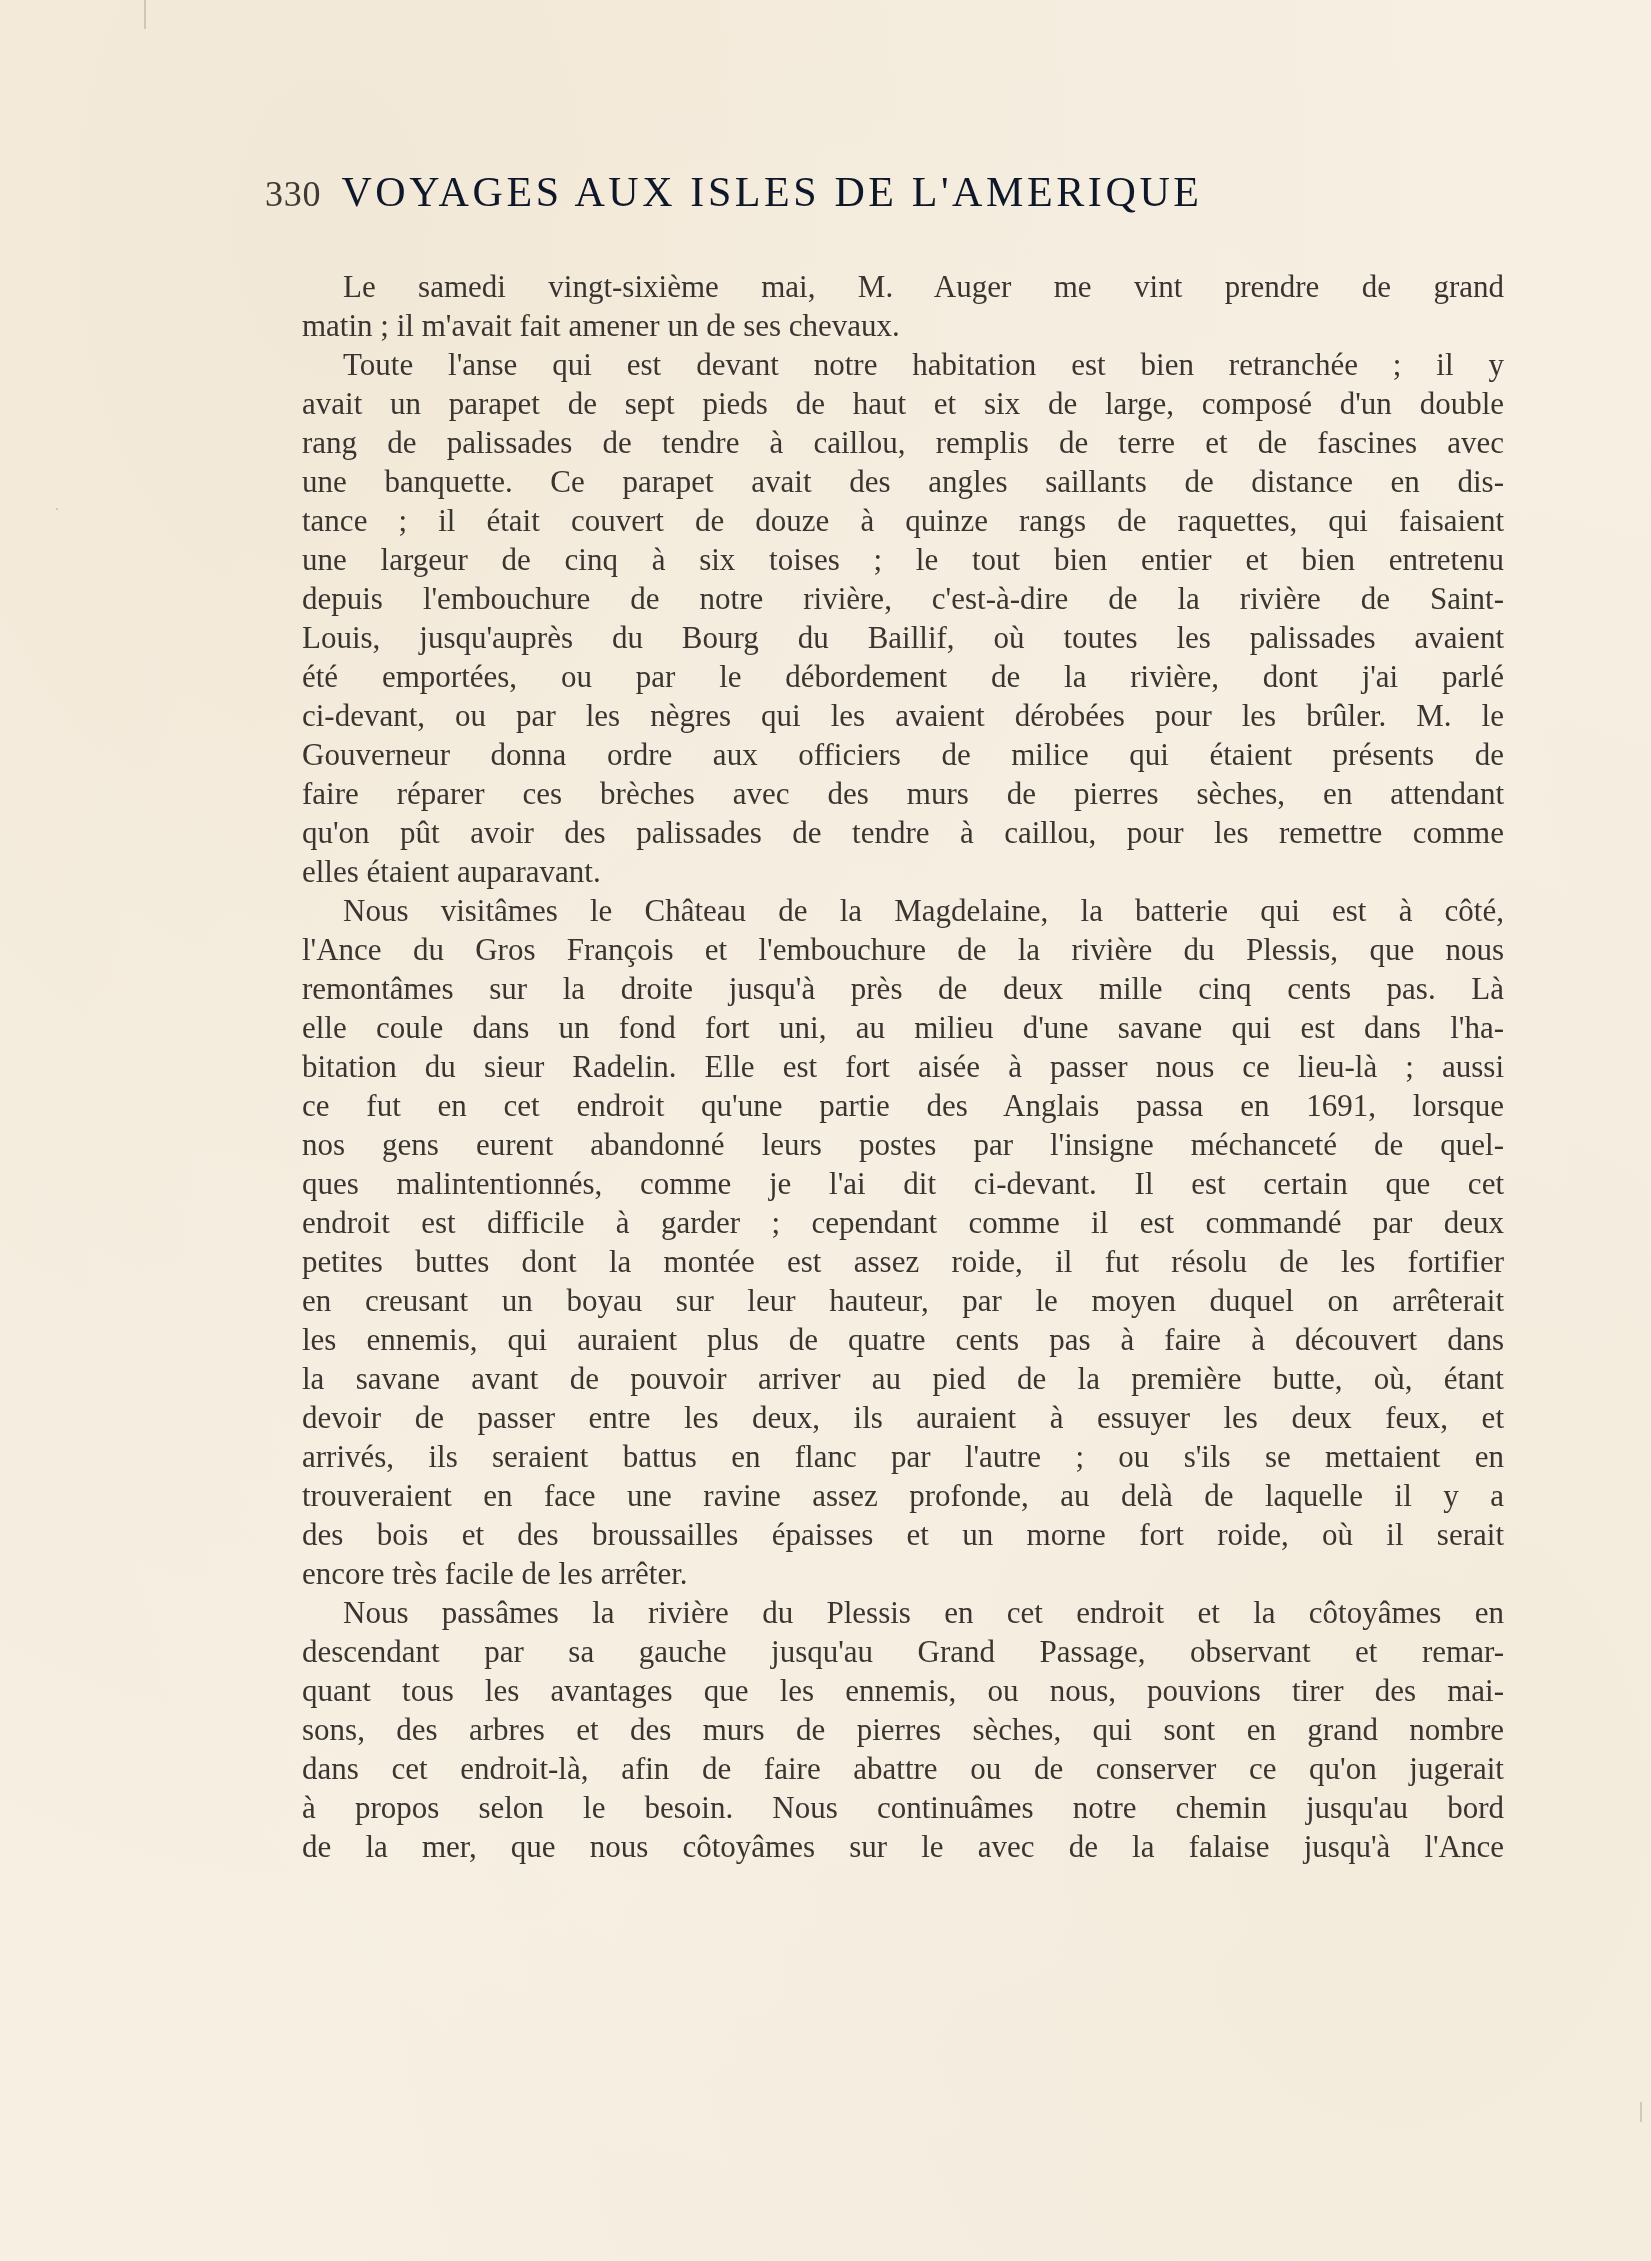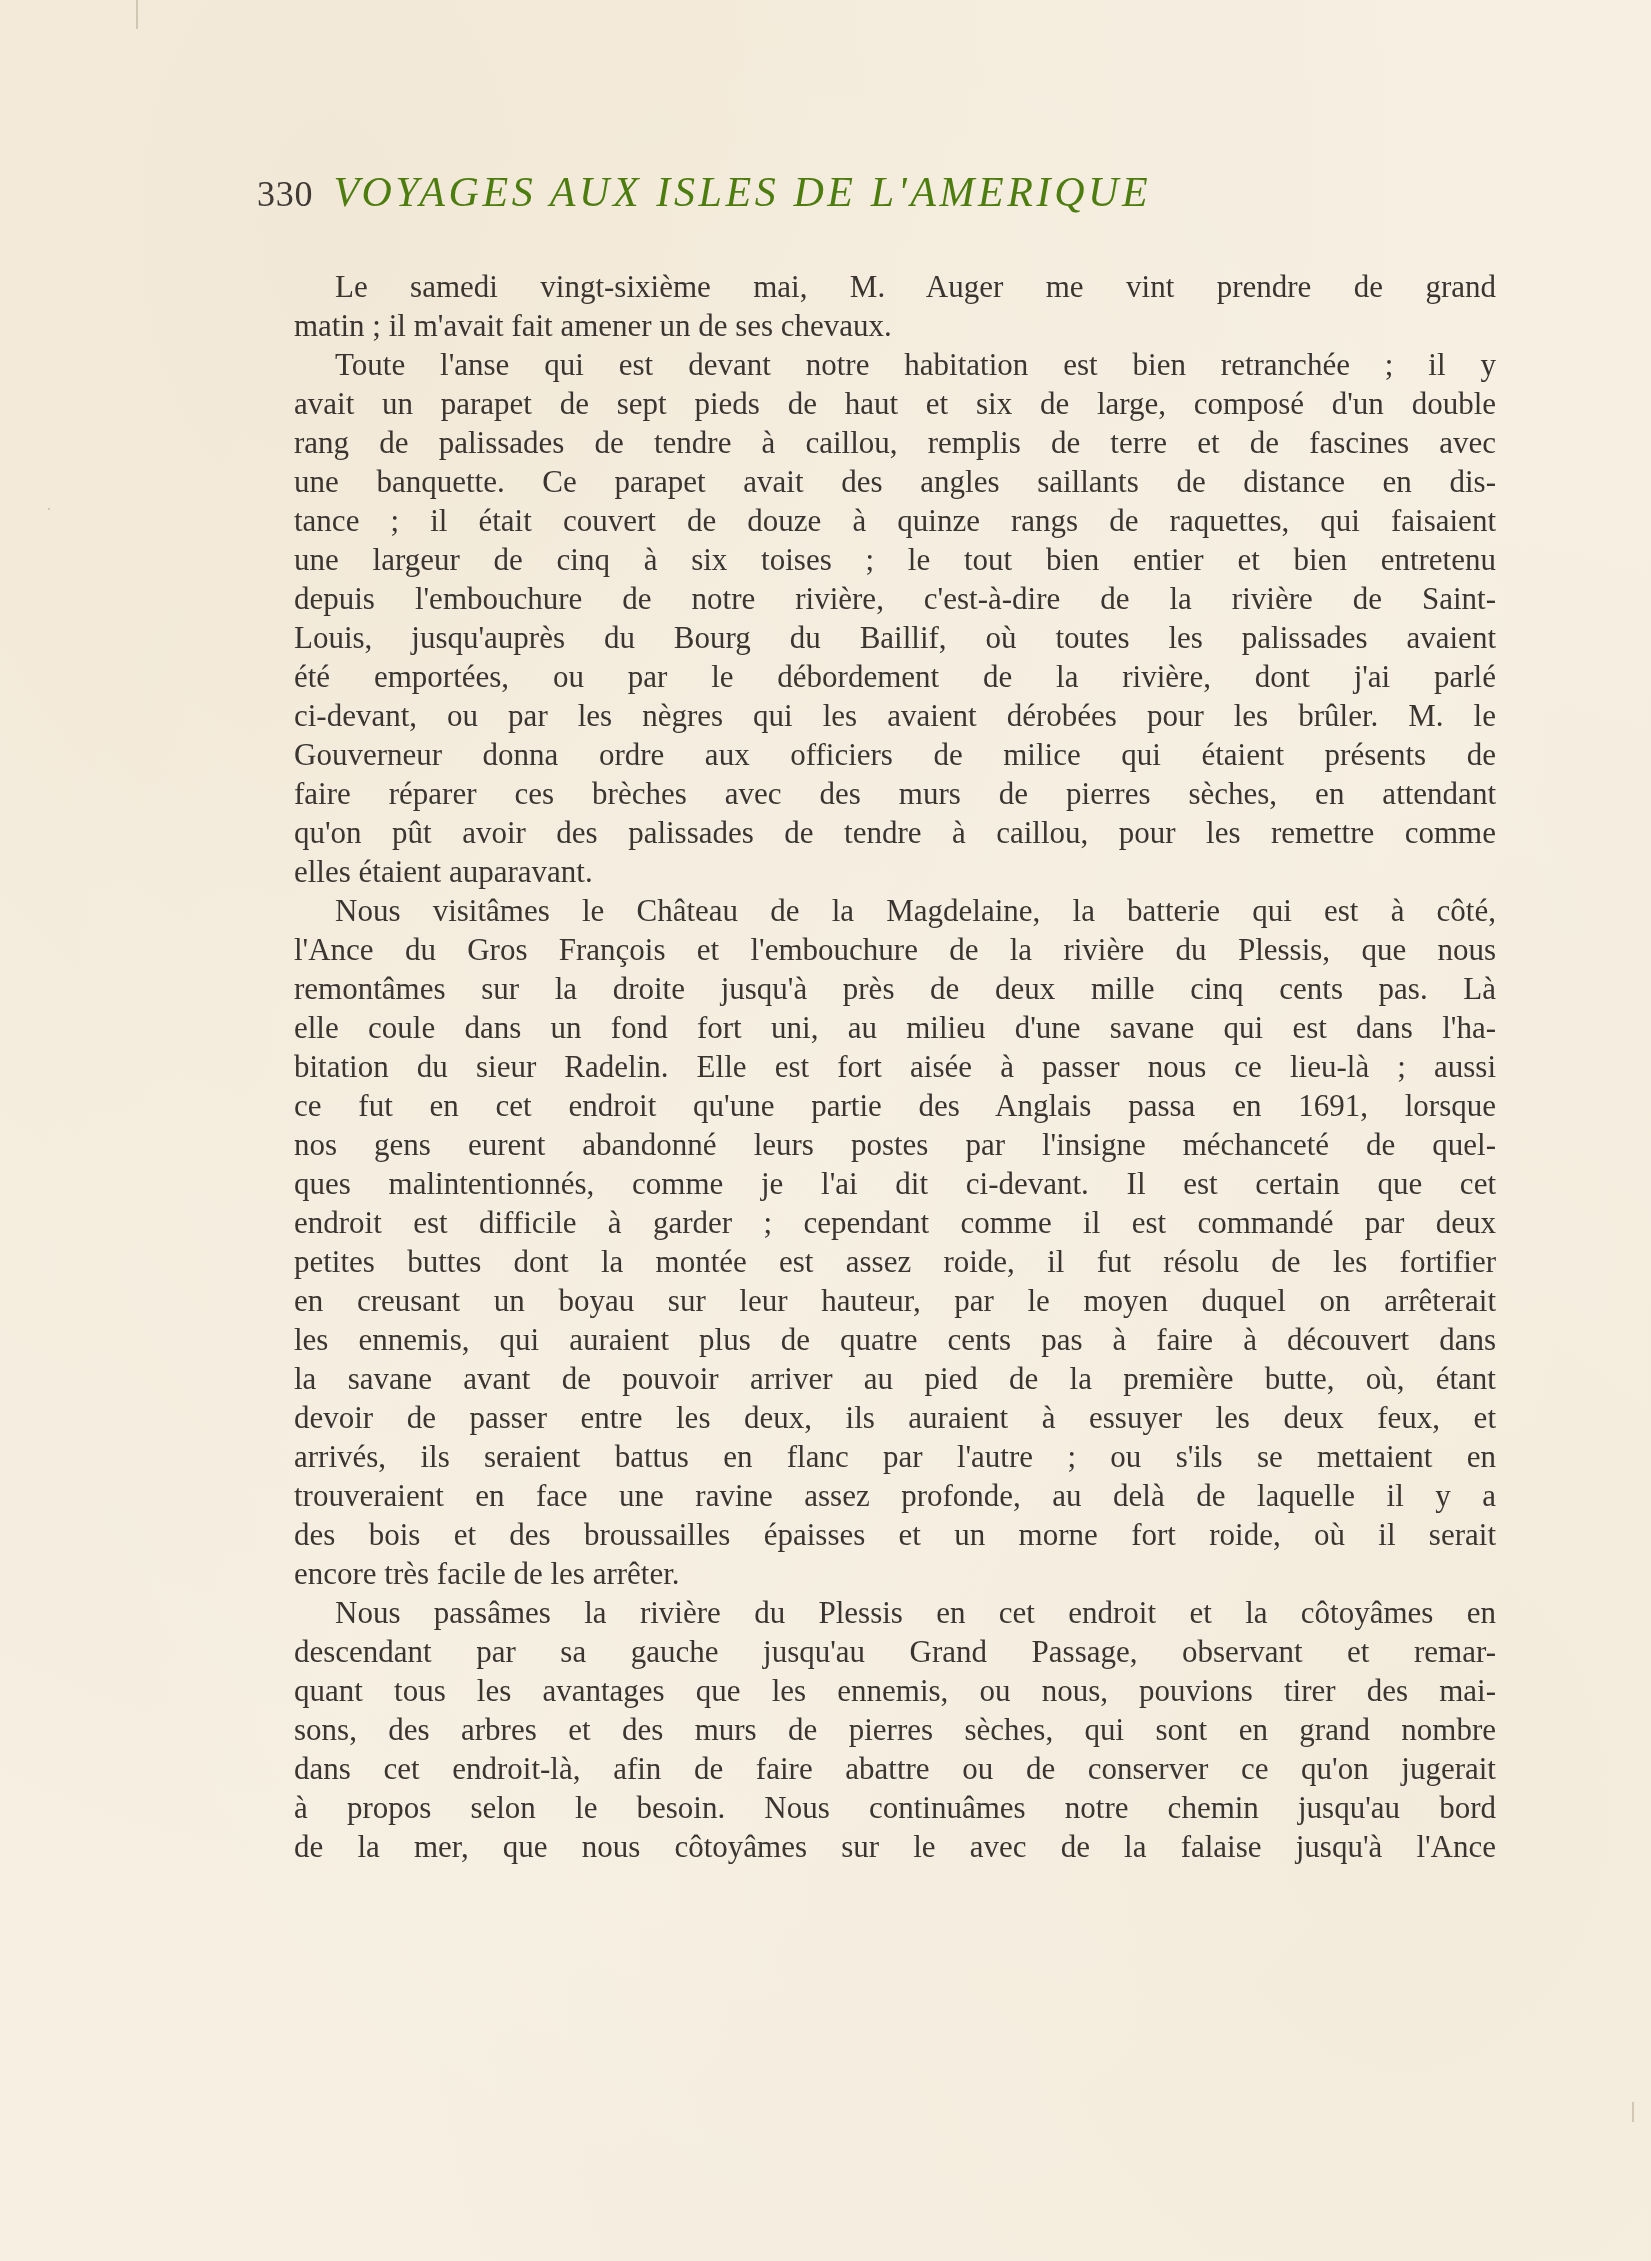--- a/index.html
+++ b/index.html
@@ -14,21 +14,21 @@
       radial-gradient(ellipse at 20% 10%, rgba(238,226,205,0.55), transparent 60%),
       radial-gradient(ellipse at 85% 80%, rgba(240,230,212,0.5), transparent 55%),
       radial-gradient(ellipse at 50% 50%, rgba(250,246,238,0.6), transparent 70%);
     position: relative;
     overflow: hidden;
     font-family: "Liberation Serif", "DejaVu Serif", serif;
     color: #3a3530;
   }
   .page {
     position: absolute;
-    left: 4px; top: 0;
+    left: 12px; top: 0;
     width: 1636px;
     height: 2261px;
   }
   .running-head {
     position: absolute;
     left: 253px;
     top: 168px;
     width: 1234px;
     height: 58px;
     display: flex;
@@ -37,24 +37,23 @@
   }
   .page-number {
     font-family: "Liberation Serif", serif;
     font-size: 36px;
     color: #3f3a35;
     letter-spacing: 0.7px;
     margin-right: 20.3px;
   }
   .header-title {
     font-family: "Liberation Serif", serif;
-    font-style: italic;
     font-size: 42px;
     letter-spacing: 3.6px;
-    color: #4d7c0f;
+    color: #0f172a;
   }
   .body-text {
     position: absolute;
     left: 267px;
     top: 267px;
     width: 1202px;
     font-size: 31px;
     line-height: 39px;
     text-align: justify;
     color: #3a3530;

